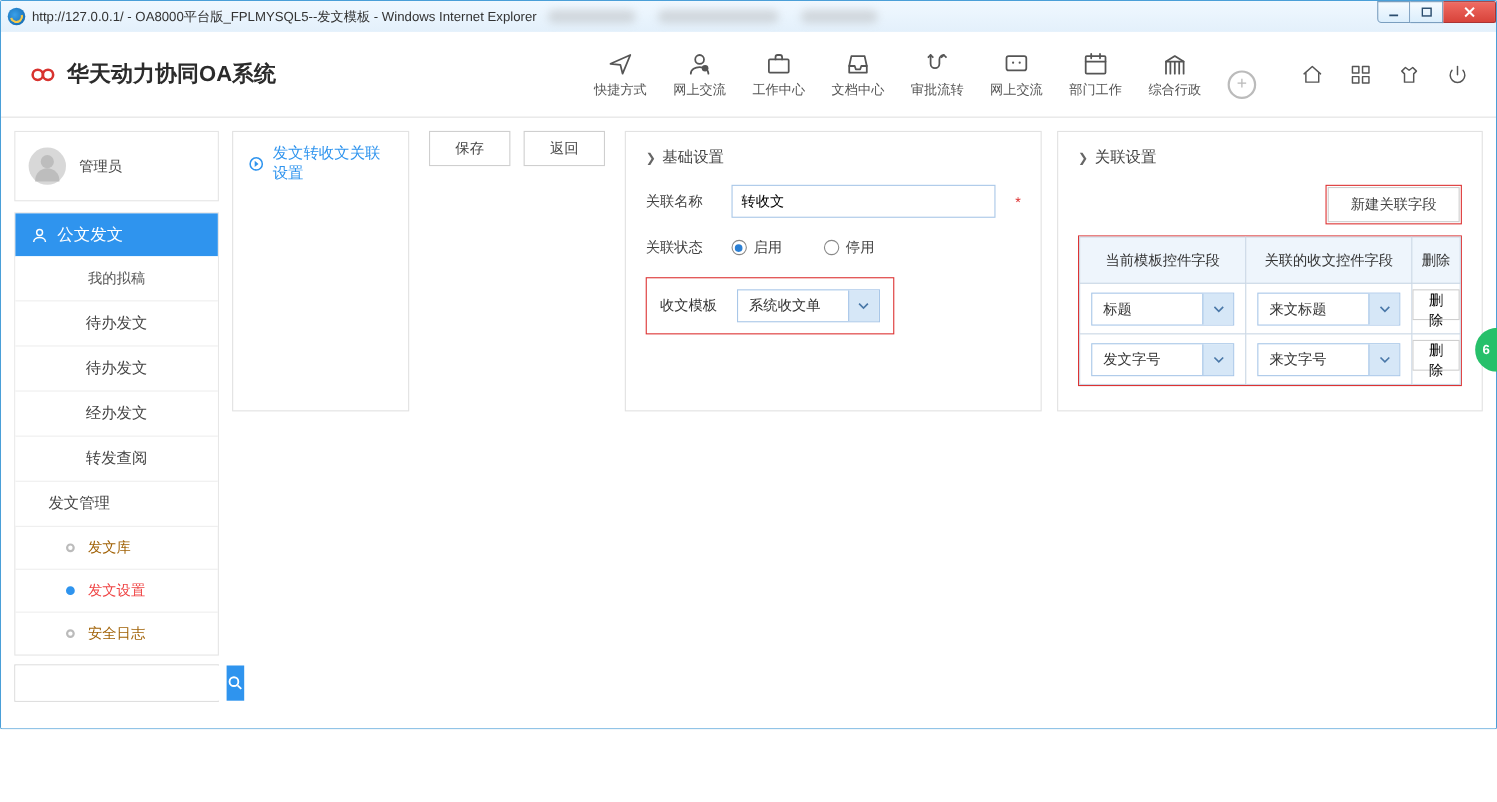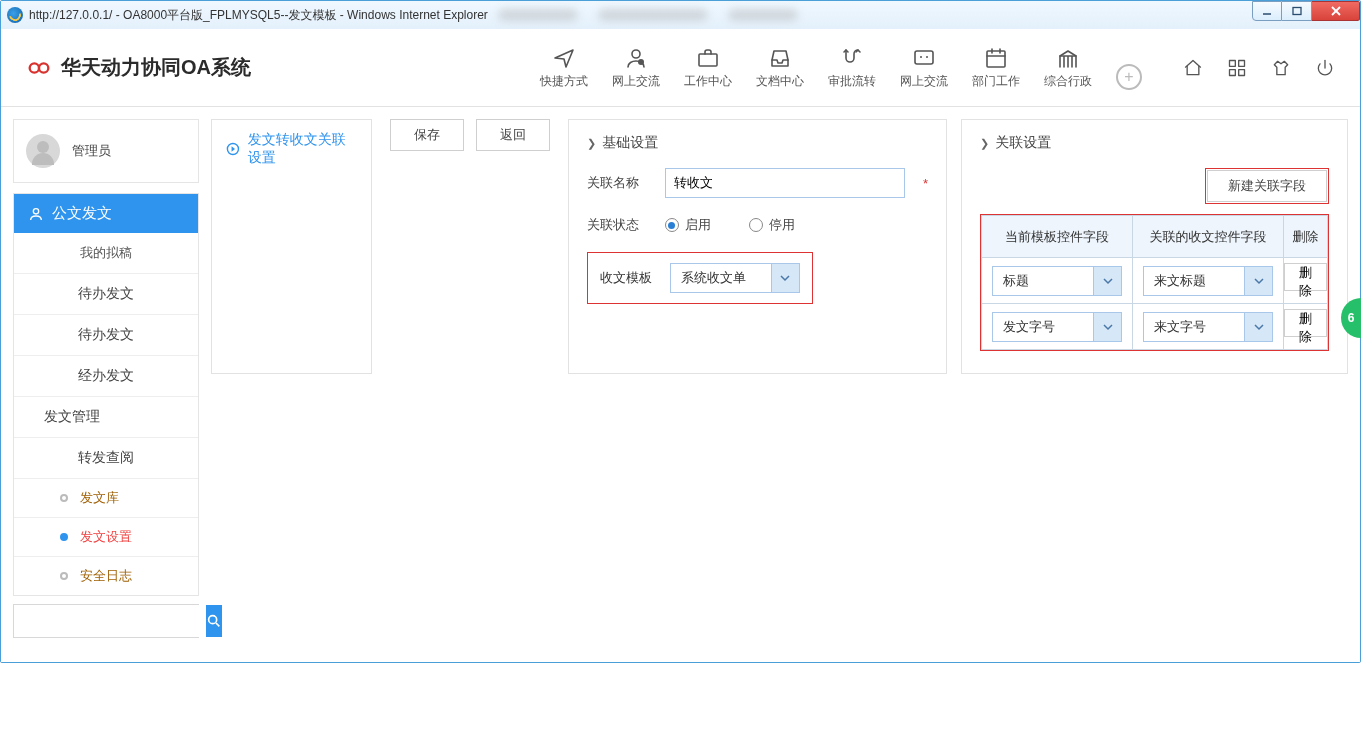--- a/index.html
+++ b/index.html
@@ -275,22 +275,22 @@
             <svg width="16" height="16" viewBox="0 0 24 24" fill="none" stroke="#fff" stroke-width="2">
                 <circle cx="12" cy="8" r="4"></circle>
                 <path d="M4 21c0-4 4-6 8-6s8 2 8 6"></path>
               </svg>
             <span>公文发文</span>
           </div>
           <div class="nav-item first">我的拟稿</div>
           <div class="nav-item">待办发文</div>
           <div class="nav-item">待办发文</div>
           <div class="nav-item">经办发文</div>
+          <div class="nav-item">转发查阅</div>
           <div class="nav-item group" style="text-align:left;padding-left:30px;">发文管理</div>
-          <div class="nav-item">转发查阅</div>
           <div class="nav-sub">
               <span class="dot"></span>
               <span>发文库</span>
             </div>
           <div class="nav-sub active">
               <span class="dot"></span>
               <span>发文设置</span>
             </div>
           <div class="nav-sub">
               <span class="dot"></span>

